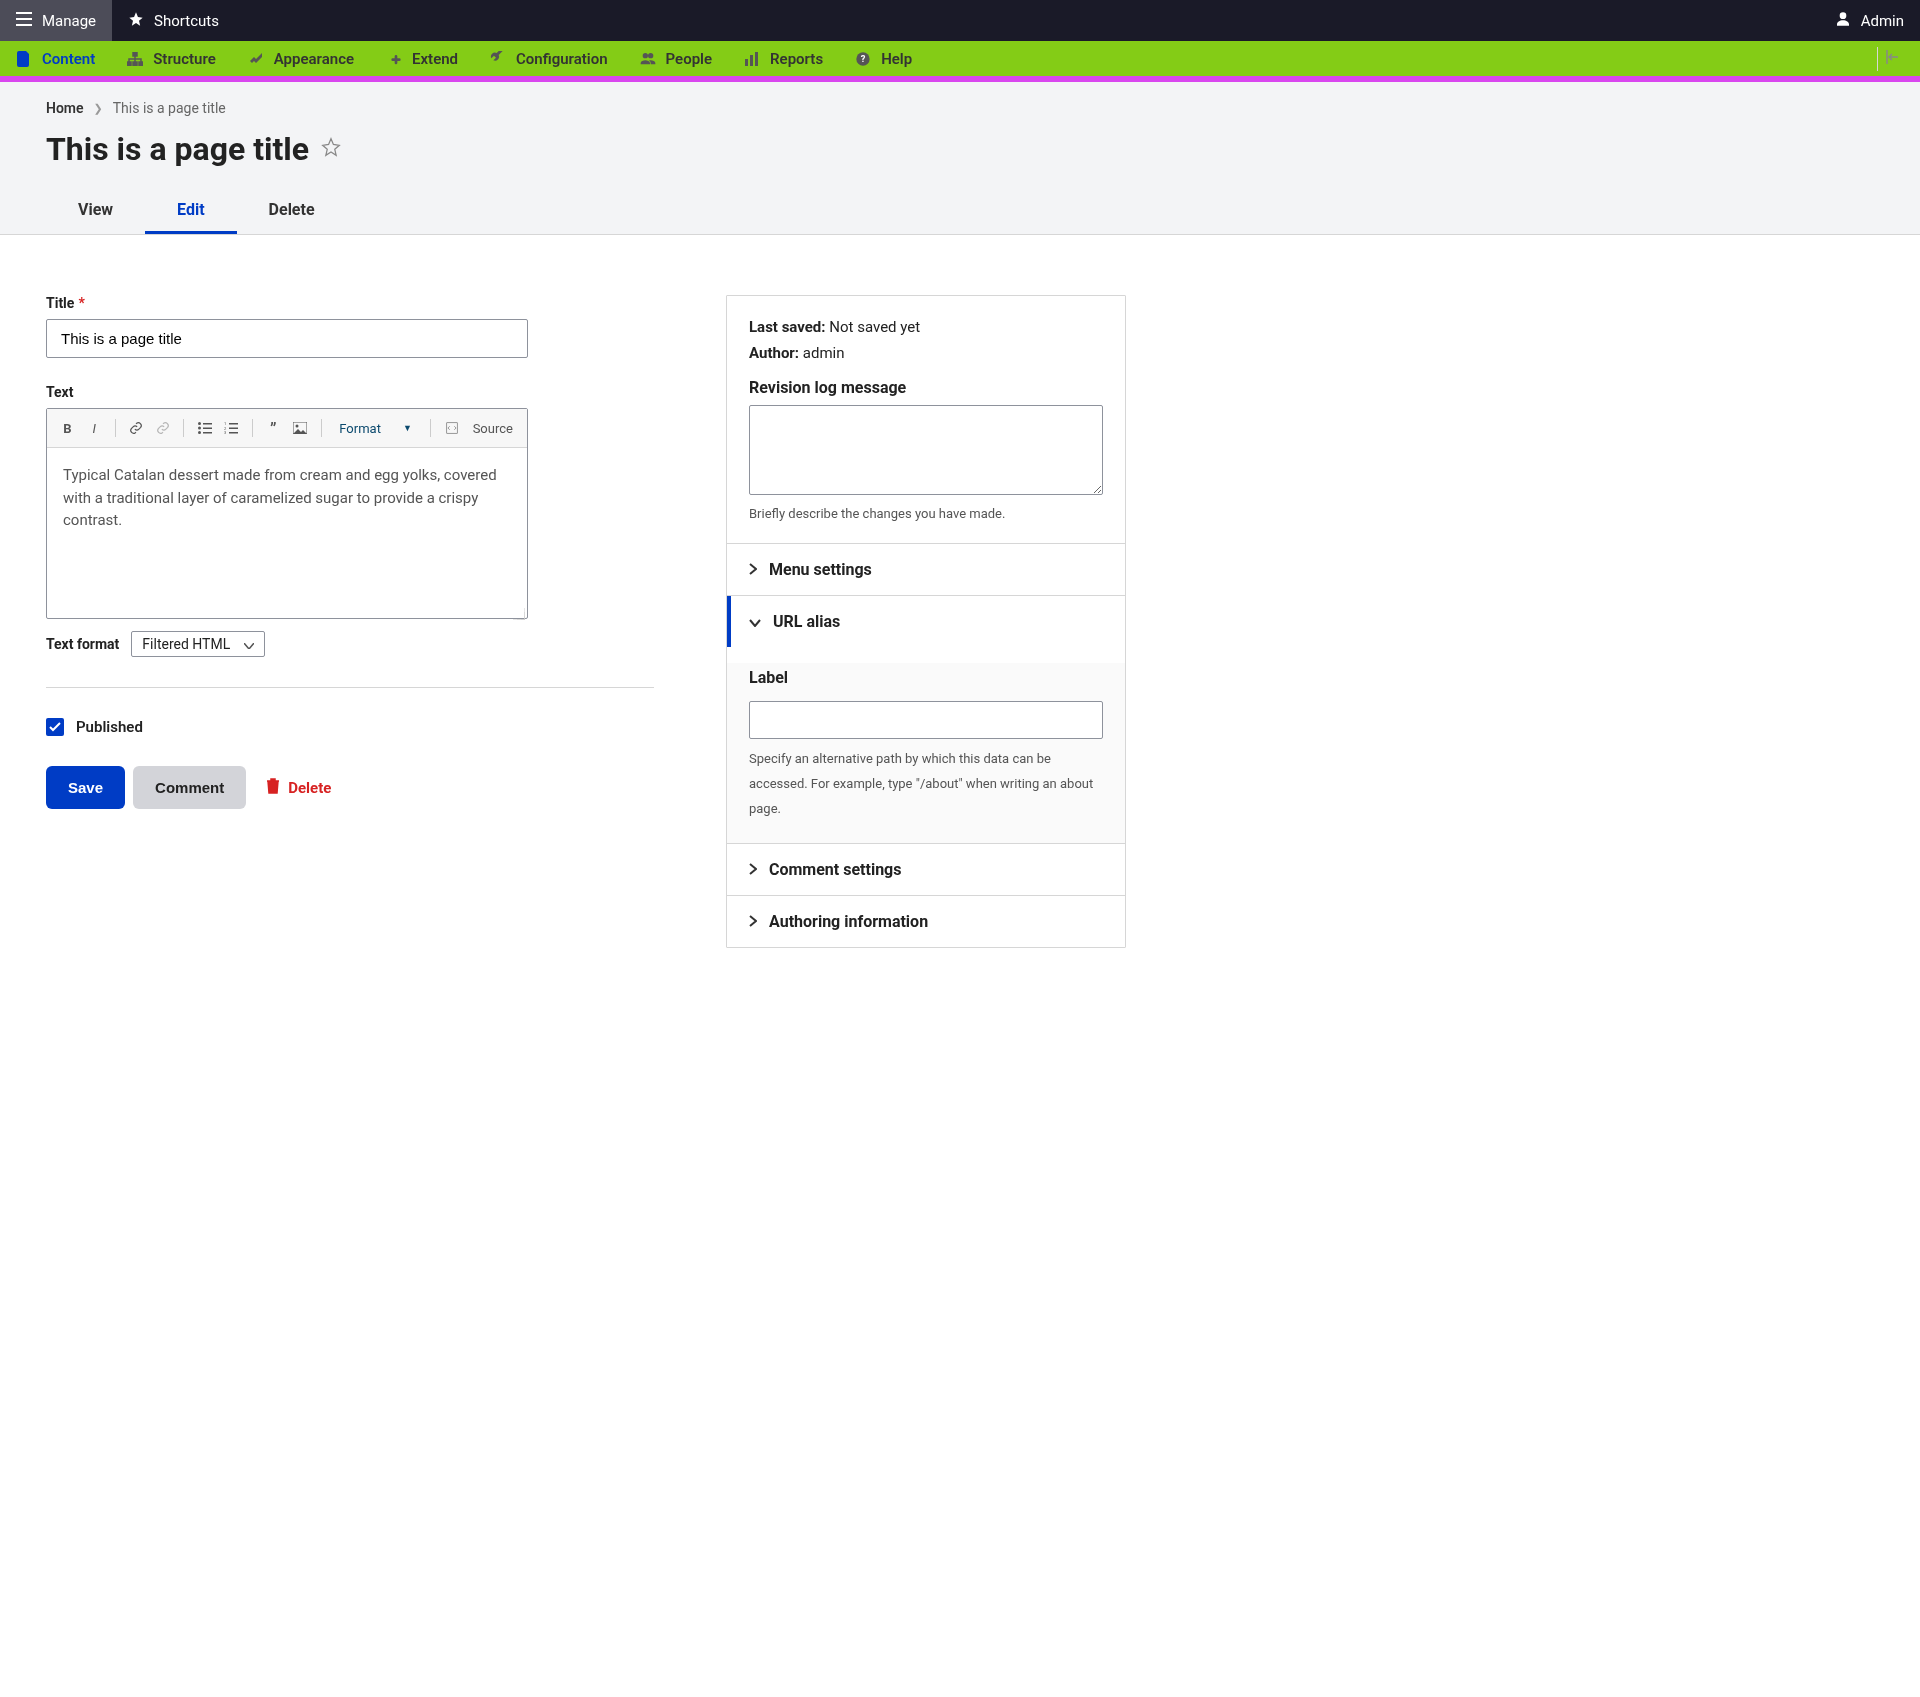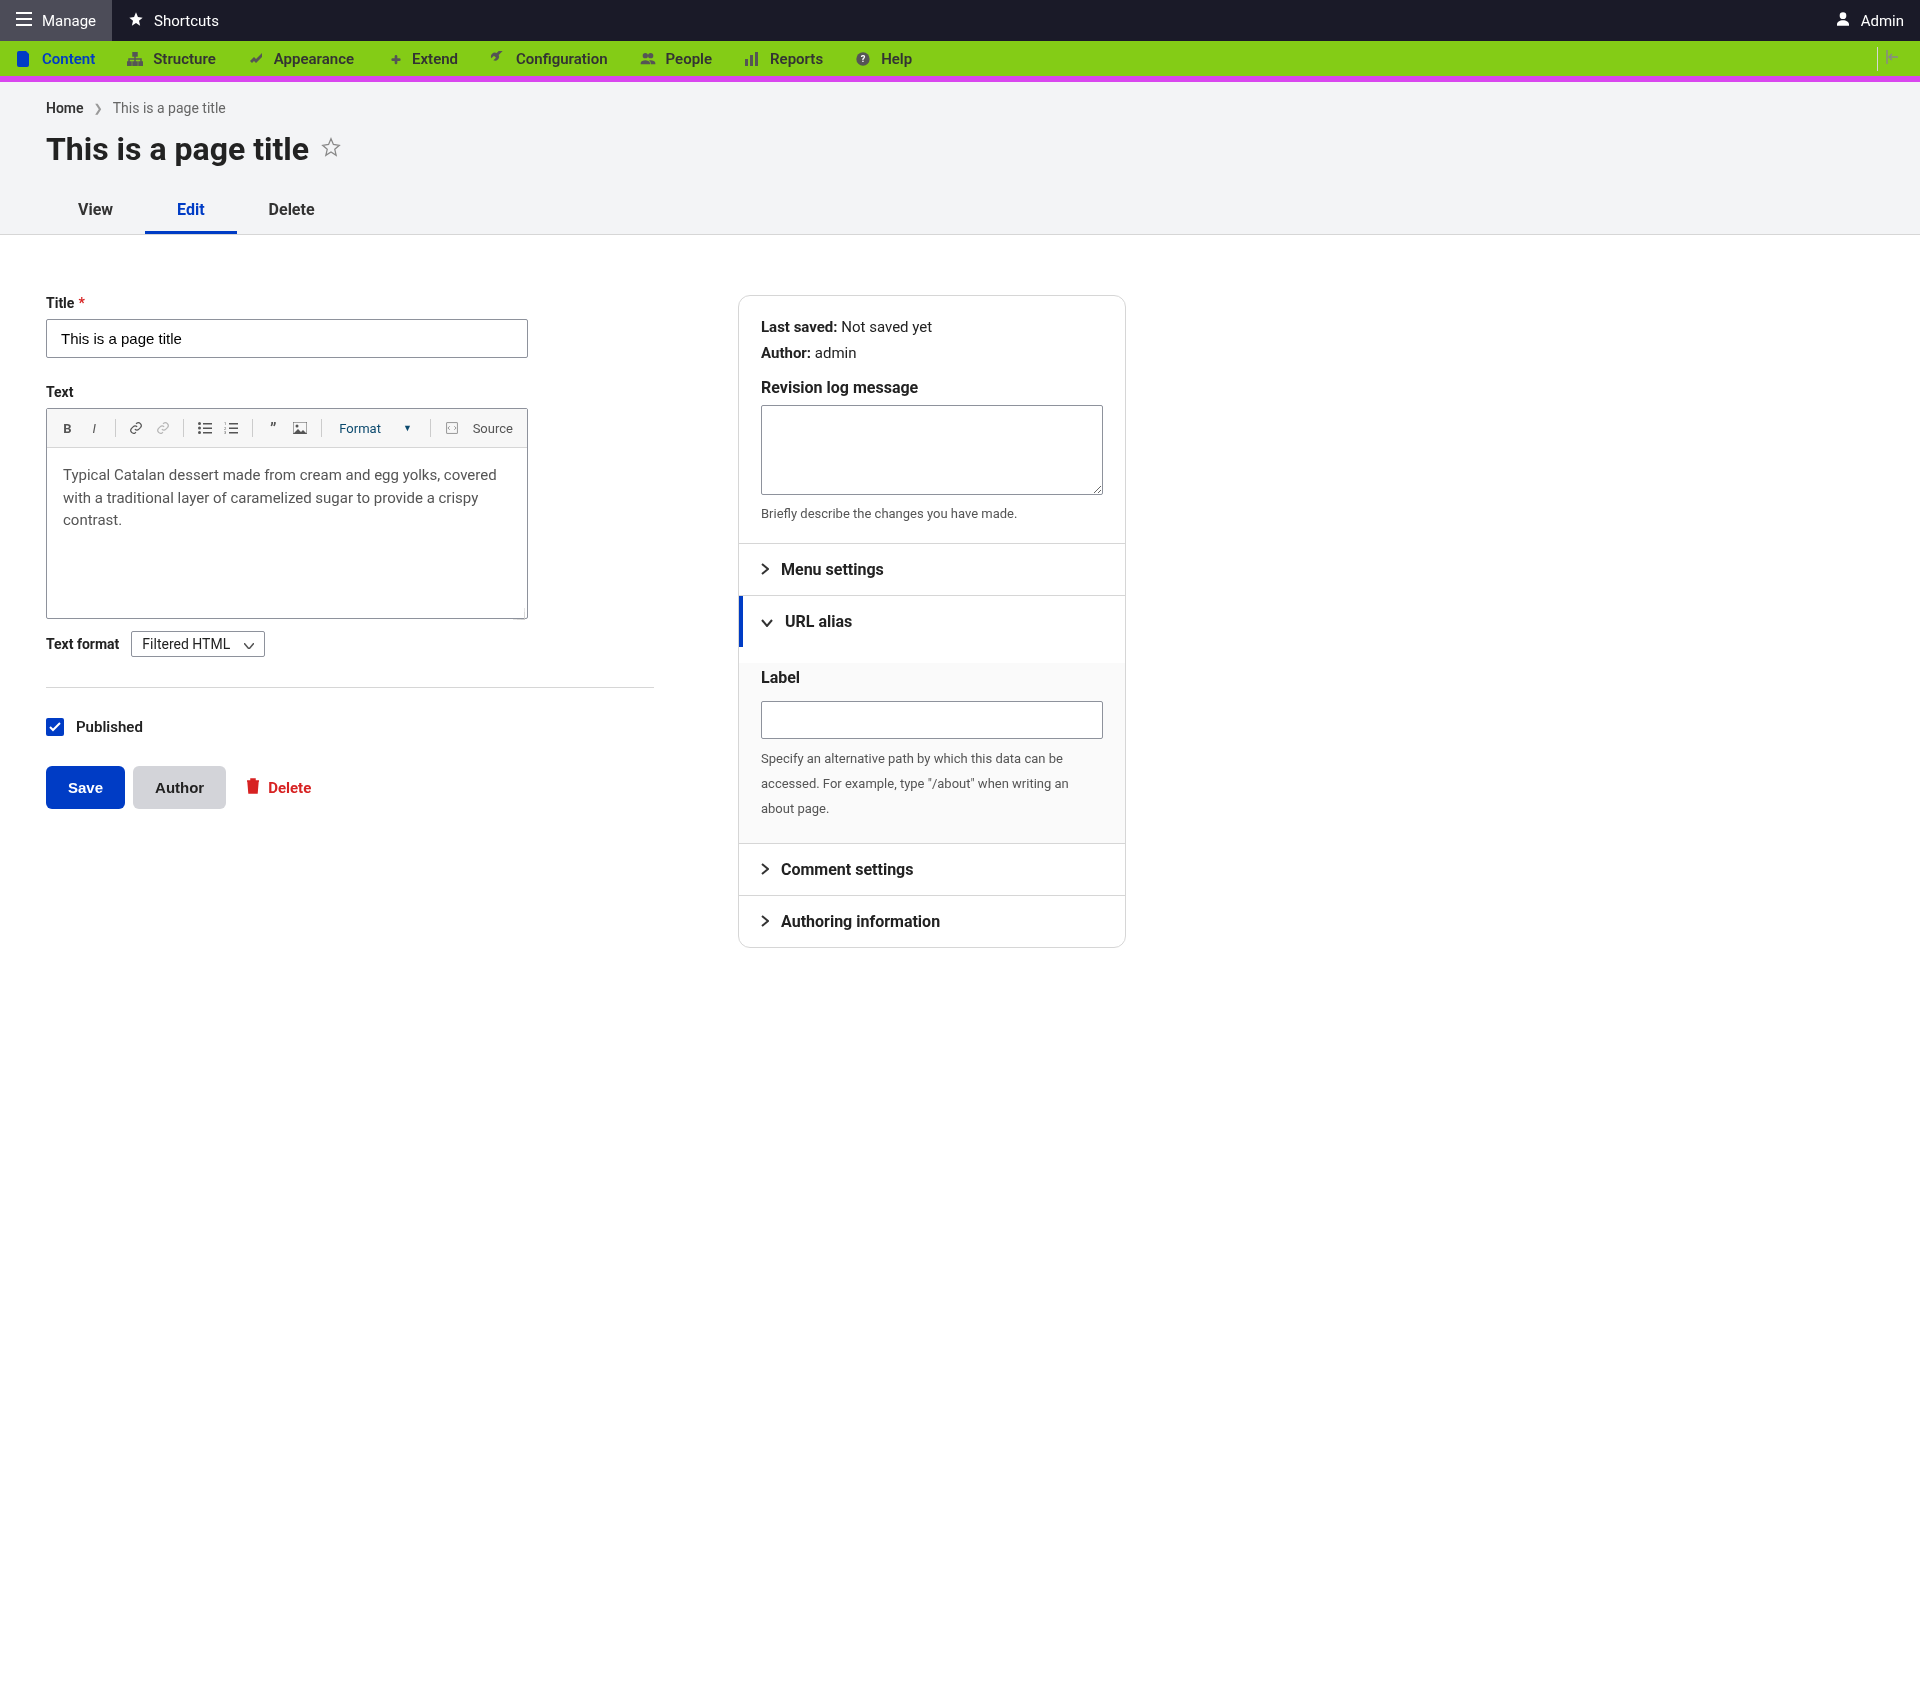--- a/index.html
+++ b/index.html
@@ -315,22 +315,21 @@
       gap: 8px;
       color: #d72222;
       font-weight: 700;
       font-size: 15px;
       cursor: pointer;
       margin-left: 12px;
     }
     
     .side-panel {
       border: 1px solid #d6d6d6;
-      border-radius: 12px;
-      margin-left: 12px;
+      border-radius: 1px;
     }
     .side-meta {
       padding: 22px;
     }
     .meta-line {
       font-size: 15px;
       margin-bottom: 8px;
     }
     .meta-line strong {
       font-weight: 700;
@@ -629,21 +628,21 @@
       <div class="checkbox">
         <svg width="12" height="10" viewBox="0 0 12 10">
             <path d="M1 5l3 3 7-7" stroke="#fff" stroke-width="2" fill="none"></path>
           </svg>
       </div>
       <span class="checkbox-label">Published</span>
     </div>
 
     <div class="button-row">
       <button class="btn btn-primary">Save</button>
-      <button class="btn btn-secondary">Author</button>
+      <button class="btn btn-secondary">Comment</button>
       <div class="delete-link">
         <span>
           <svg width="14" height="16" viewBox="0 0 14 16">
               <path d="M1 3h12M5 3V1h4v2M2 3l1 12h8l1-12" stroke="#d72222" stroke-width="1.5" fill="#d72222"></path>
             </svg>
         </span>
         <span>Delete</span>
       </div>
     </div>
 

